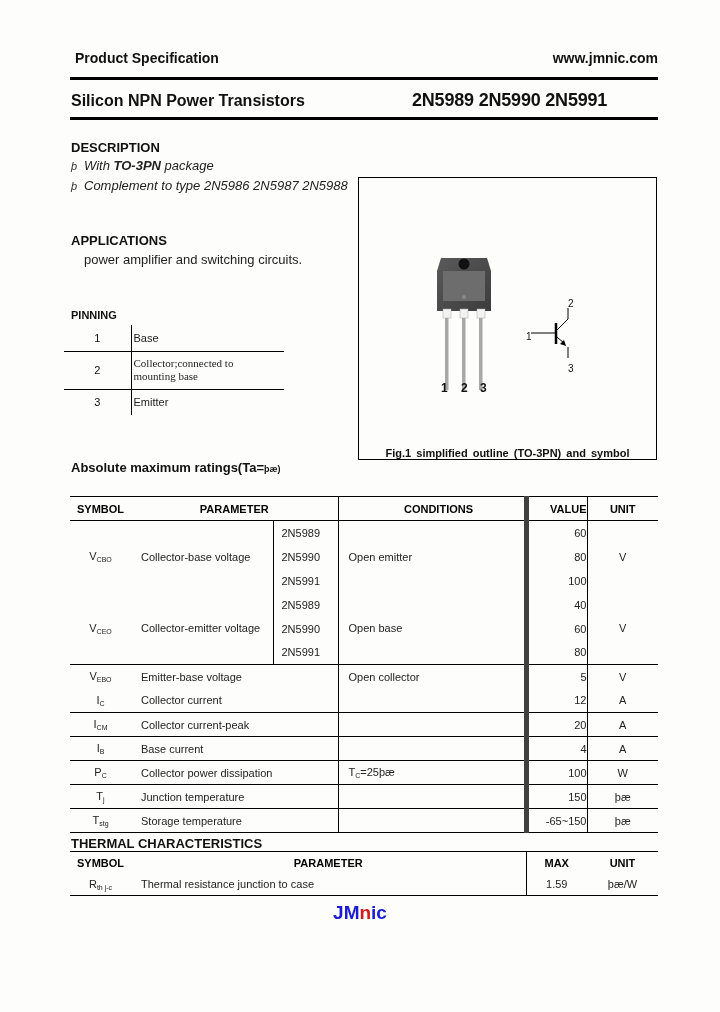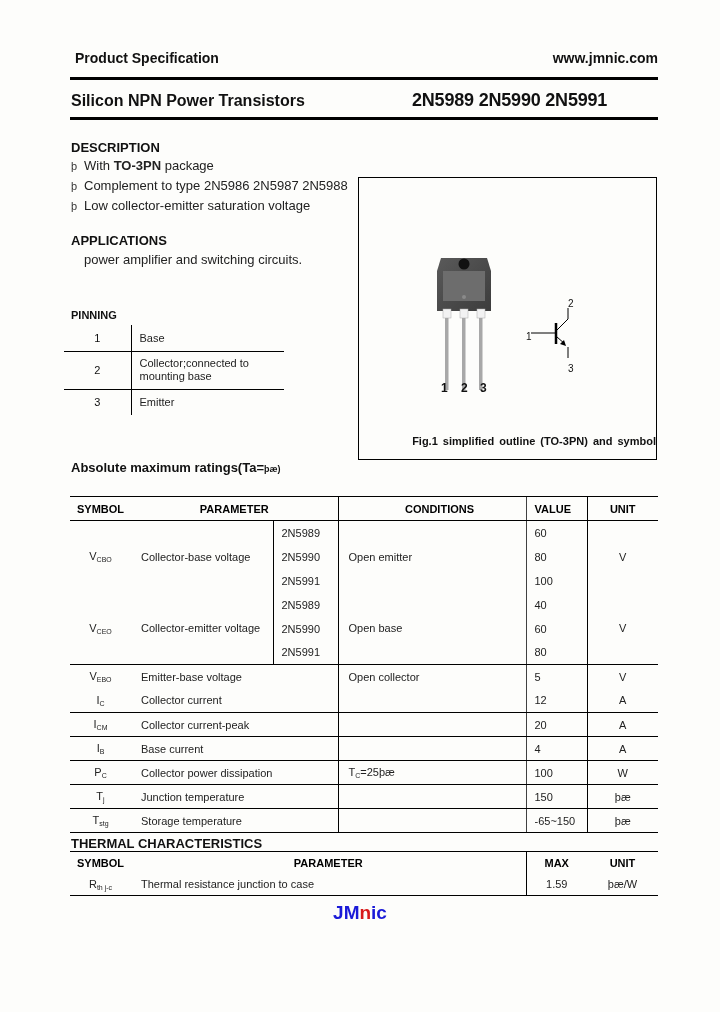--- a/index.html
+++ b/index.html
@@ -13,37 +13,37 @@
   .sec-h { font-size: 13px; font-weight: bold; }
   .bul { font-size: 13px; color: #222; line-height: 19px; }
   .bul .mark { display: inline-block; width: 13px; font-size: 11px; color: #333; }
   .sub { font-size: 7px; vertical-align: -2px; }
 
   
   .pin-tbl { position: absolute; left: 64px; top: 325px; width: 220px; border-collapse: collapse; font-size: 11px; }
   .pin-tbl td, .pin-tbl th { border-bottom: 1px solid #000; vertical-align: middle; }
   .pin-tbl th { font-weight: bold; font-size: 11px; height: 26px; border-top: 1px solid #000; }
   .pin-tbl td.pin, .pin-tbl th.pin { width: 67px; text-align: center; border-right: 1px solid #000; }
-  .pin-tbl td.desc { padding-left: 8px; color: #222; }
+  .pin-tbl td.desc { padding-left: 2px; color: #222; }
   .pin-tbl th.desc { text-align: center; }
   .pin-tbl tr:last-child td { border-bottom: none; }
 
   
   .fig { position: absolute; left: 358px; top: 177px; width: 299px; height: 283px; border: 1px solid #000; }
-  .fig-cap { position: absolute; left: 0; right: 0; bottom: 12px; text-align: right; font-size: 11px; font-weight: bold; word-spacing: 2px; }
+  .fig-cap { position: absolute; left: 0; right: 0; bottom: 0; text-align: center; font-size: 11px; font-weight: bold; word-spacing: 2px; }
 
   
   .rt { position: absolute; left: 70px; width: 588px; border-collapse: collapse; font-size: 11px; color: #222; }
   .rt td, .rt th { height: 24px; vertical-align: middle; }
   .rt th { font-weight: bold; font-size: 11px; color: #000; }
   .rt .c-sym { width: 61px; text-align: center; }
   .rt .c-par { width: 142px; padding-left: 10px; text-align: left; }
   .rt .c-part { width: 65px; padding-left: 8px; border-left: 1px solid #000; }
   .rt .c-cond { width: 188px; padding-left: 10px; border-left: 1px solid #000; }
-  .rt .c-val { width: 61px; text-align: left; border-left: 1px solid #404040; padding-left: 8px; }
+  .rt .c-val { width: 61px; text-align: right; border-left: 5px solid #404040; padding-left: 8px; }
   .rt .c-unit { text-align: center; border-left: 1px solid #000; }
   .rt tr.top th { border-top: 1px solid #000; border-bottom: 1px solid #000; }
   .rt tr.bb td { border-bottom: 1px solid #000; }
 
   .th-tbl { position: absolute; left: 70px; top: 851px; width: 588px; border-collapse: collapse; font-size: 11px; color: #222; }
   .th-tbl td, .th-tbl th { height: 22px; vertical-align: middle; }
   .th-tbl th { font-weight: bold; color: #000; }
   .th-tbl tr.top th { border-top: 1px solid #000; }
   .th-tbl tr.bot td { border-bottom: 1px solid #000; }
 
@@ -53,41 +53,40 @@
 <body>
 
 <div class="abs hdr-small" style="left:75px;top:50px;">Product Specification</div>
 <div class="abs hdr-small" style="right:62px;top:50px;font-weight:bold;">www.jmnic.com</div>
 <div class="rule" style="top:77px;"></div>
 <div class="abs title-left" style="left:71px;top:92px;">Silicon NPN Power Transistors</div>
 <div class="abs title-right" style="left:412px;top:90px;">2N5989 2N5990 2N5991</div>
 <div class="rule" style="top:117px;"></div>
 
 <div class="abs sec-h" style="left:71px;top:140px;">DESCRIPTION</div>
-<div class="abs bul" style="left:71px;top:156px;">
+<div class="abs bul" style="left:71px;top:156px;font-style:italic;">
   <div><span class="mark">þ</span><span>With </span><b>TO-3PN</b><span> package</span></div>
   <div><span class="mark">þ</span><span>Complement to type 2N5986 2N5987 2N5988</span></div>
-  <div><span class="mark">þ</span><span>Low collector-emitter saturation voltage</span></div>
 </div>
 
 <div class="abs sec-h" style="left:71px;top:233px;">APPLICATIONS</div>
 <div class="abs bul" style="left:71px;top:250px;">
   <div style="padding-left:13px;">power amplifier and switching circuits.</div>
 </div>
 
 <div class="abs" style="left:71px;top:309px;font-size:11px;font-weight:bold;">PINNING</div>
 <table class="pin-tbl">
   <tbody>
   <tr style="height:26px;">
     <td class="pin">1</td>
     <td class="desc">Base</td>
   </tr>
   <tr style="height:38px;">
     <td class="pin">2</td>
-    <td class="desc" style="line-height:13px;">
+    <td class="desc" style="line-height:13px;font-family:Liberation Serif, serif;">
           <div>Collector;connected to</div>
           <div>mounting base</div>
         </td>
   </tr>
   <tr style="height:26px;">
     <td class="pin">3</td>
     <td class="desc">Emitter</td>
   </tr>
 </tbody>
   </table>

